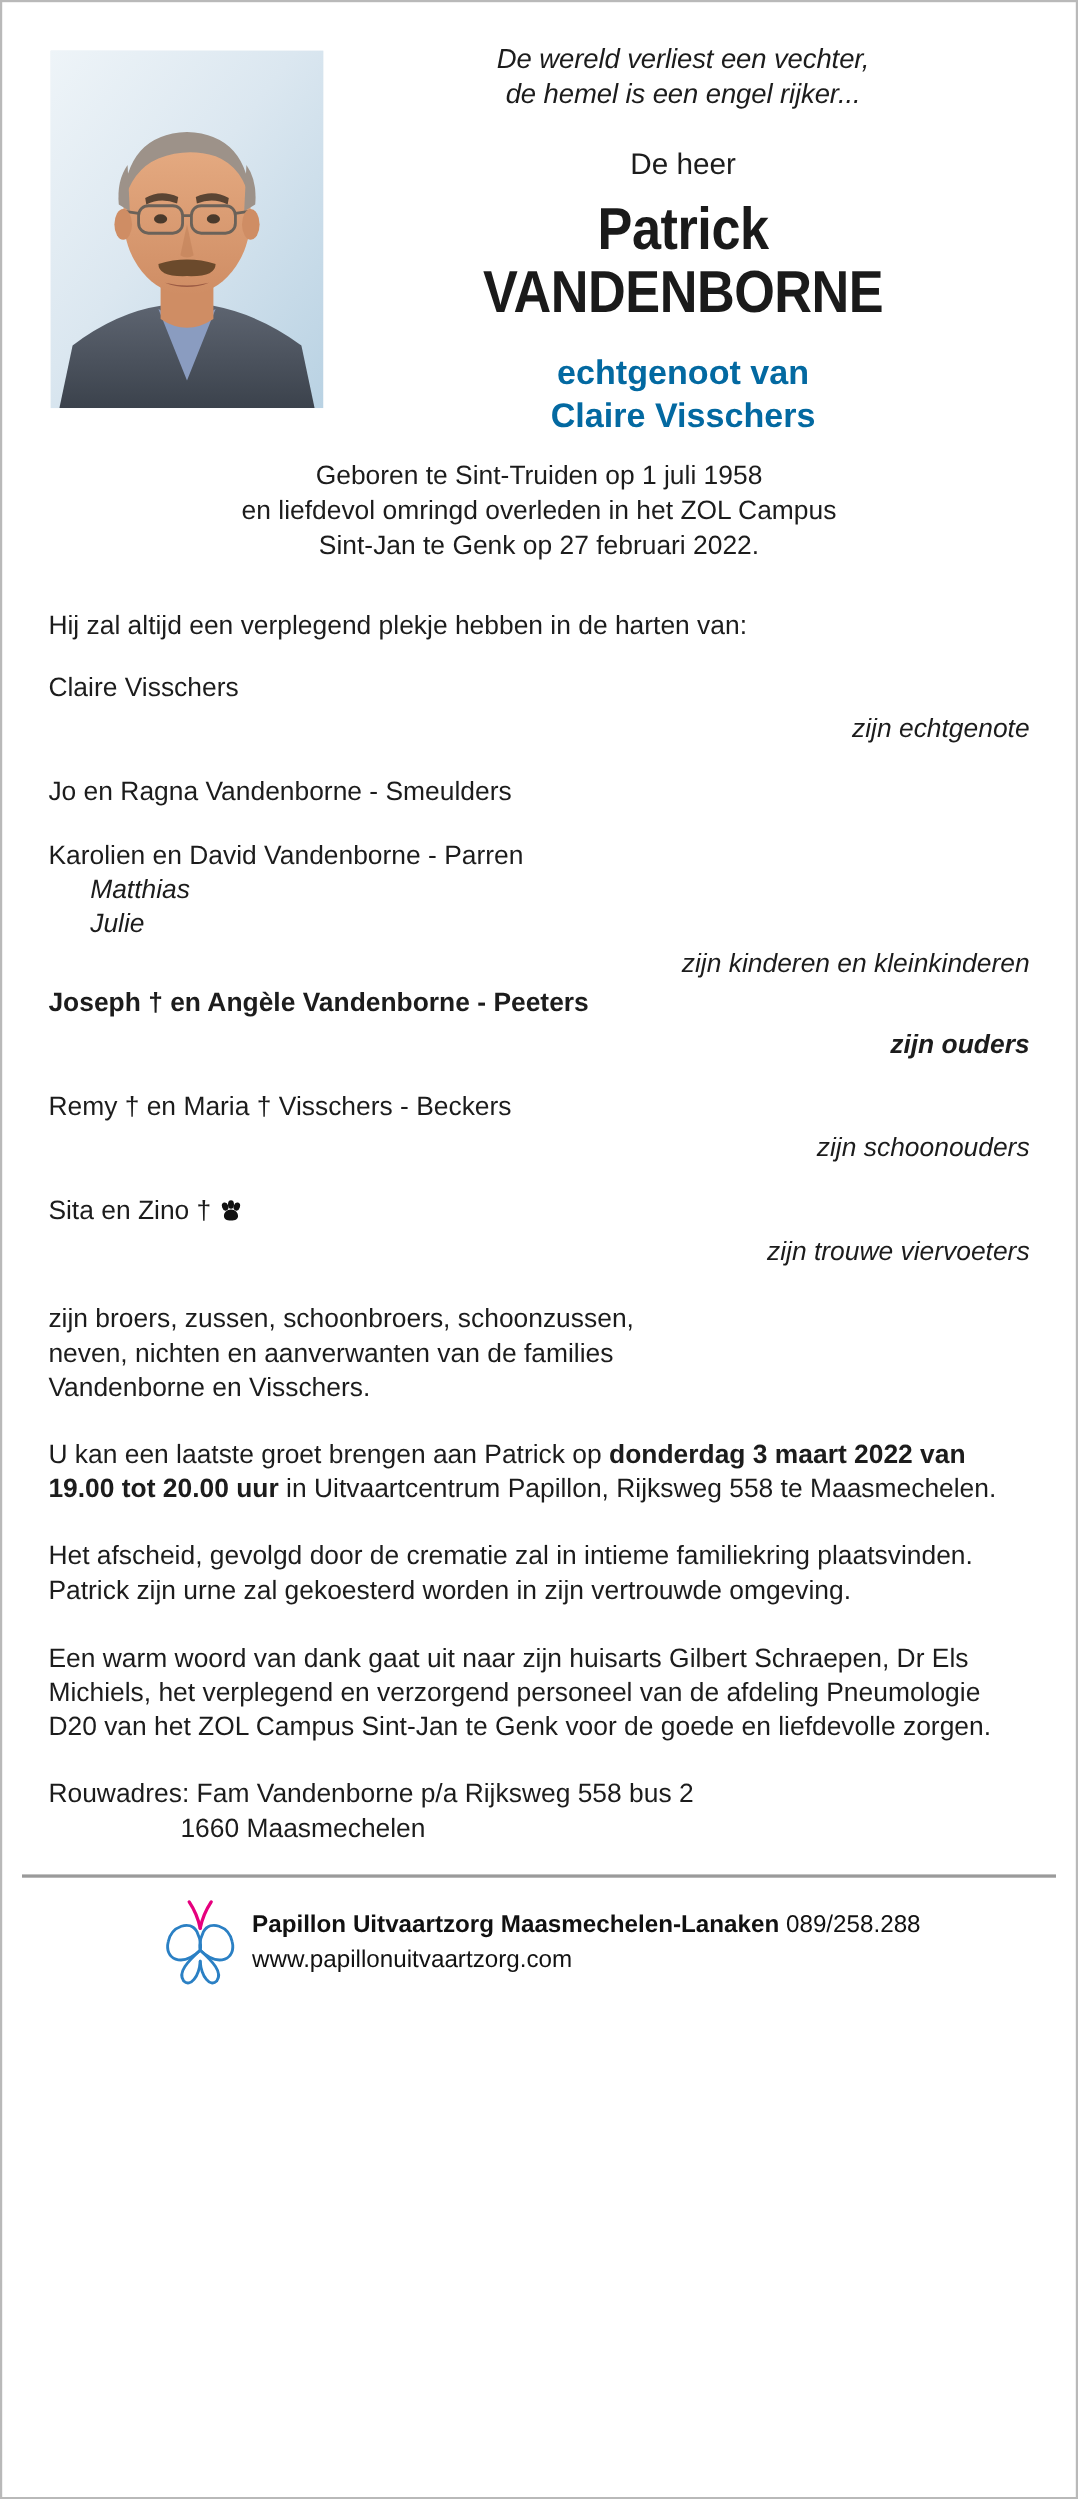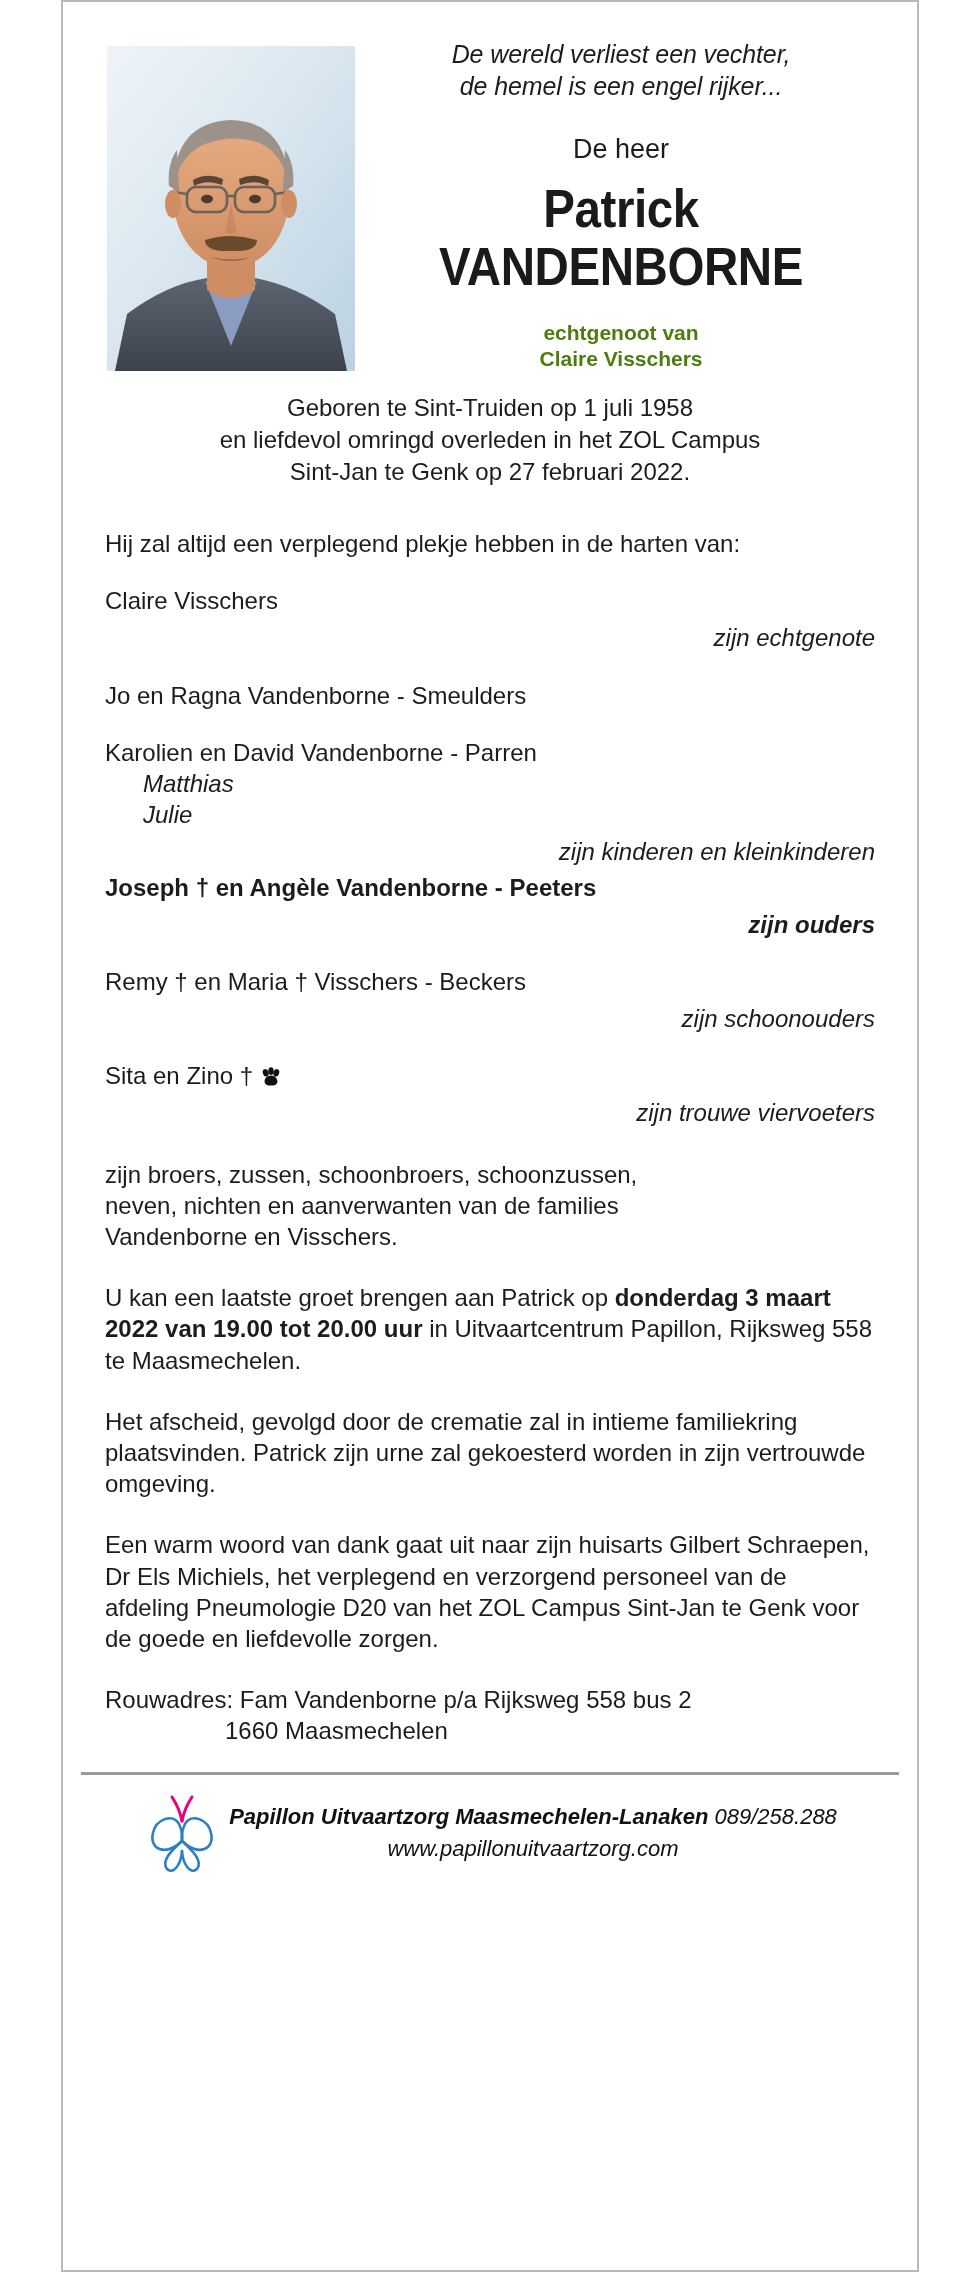--- a/index.html
+++ b/index.html
@@ -7,21 +7,21 @@
     margin: 0;
     padding: 0;
     background: #ffffff;
   }
   body {
     font-family: "Liberation Sans", sans-serif;
     color: #1a1a1a;
   }
   #card {
     position: relative;
-    width: 858px;
+    width: 980px;
     height: 2272px;
     margin: 0 auto;
     background: #ffffff;
     border: 2px solid #b9b9b9;
     box-sizing: border-box;
     overflow: hidden;
   }
 
   
   .header {
@@ -65,24 +65,24 @@
     color: #1a1a1a;
     line-height: 1.03;
     letter-spacing: -0.5px;
     transform: scaleX(0.88);
     transform-origin: center;
   }
   .firstname { font-size: 54px; margin-top: 16px; }
   .lastname  { font-size: 54px; margin-top: 2px; }
   .spouse {
     font-weight: bold;
-    font-size: 21px;
+    font-size: 31px;
     line-height: 1.24;
     margin-top: 26px;
-    color: #4d7c0f;
+    color: #0369a1;
   }
 
   
   .lifespan {
     text-align: center;
     font-size: 24px;
     line-height: 1.33;
     margin: 20px 0 0 0;
     padding: 0 60px;
     color: #1c1c1c;
@@ -130,21 +130,21 @@
     margin: 26px 18px 0 18px;
   }
   .footer {
     display: flex;
     align-items: center;
     justify-content: center;
     padding: 16px 20px 0 20px;
   }
   .logo { flex: 0 0 78px; width: 78px; height: 84px; }
   .logo svg { display:block; width:100%; height:100%; }
-  .footer-text { margin-left: 8px; text-align: center; font-style: italic; }
+  .footer-text { margin-left: 8px; text-align: left; }
   .footer-line1 { font-size: 22px; color: #111; }
   .footer-line1 b { font-weight: bold; }
   .footer-line2 { font-size: 22px; color: #111; margin-top: 6px; }
 </style>
 </head>
 <body>
 
 <div id="card">
 
   <div class="header">

